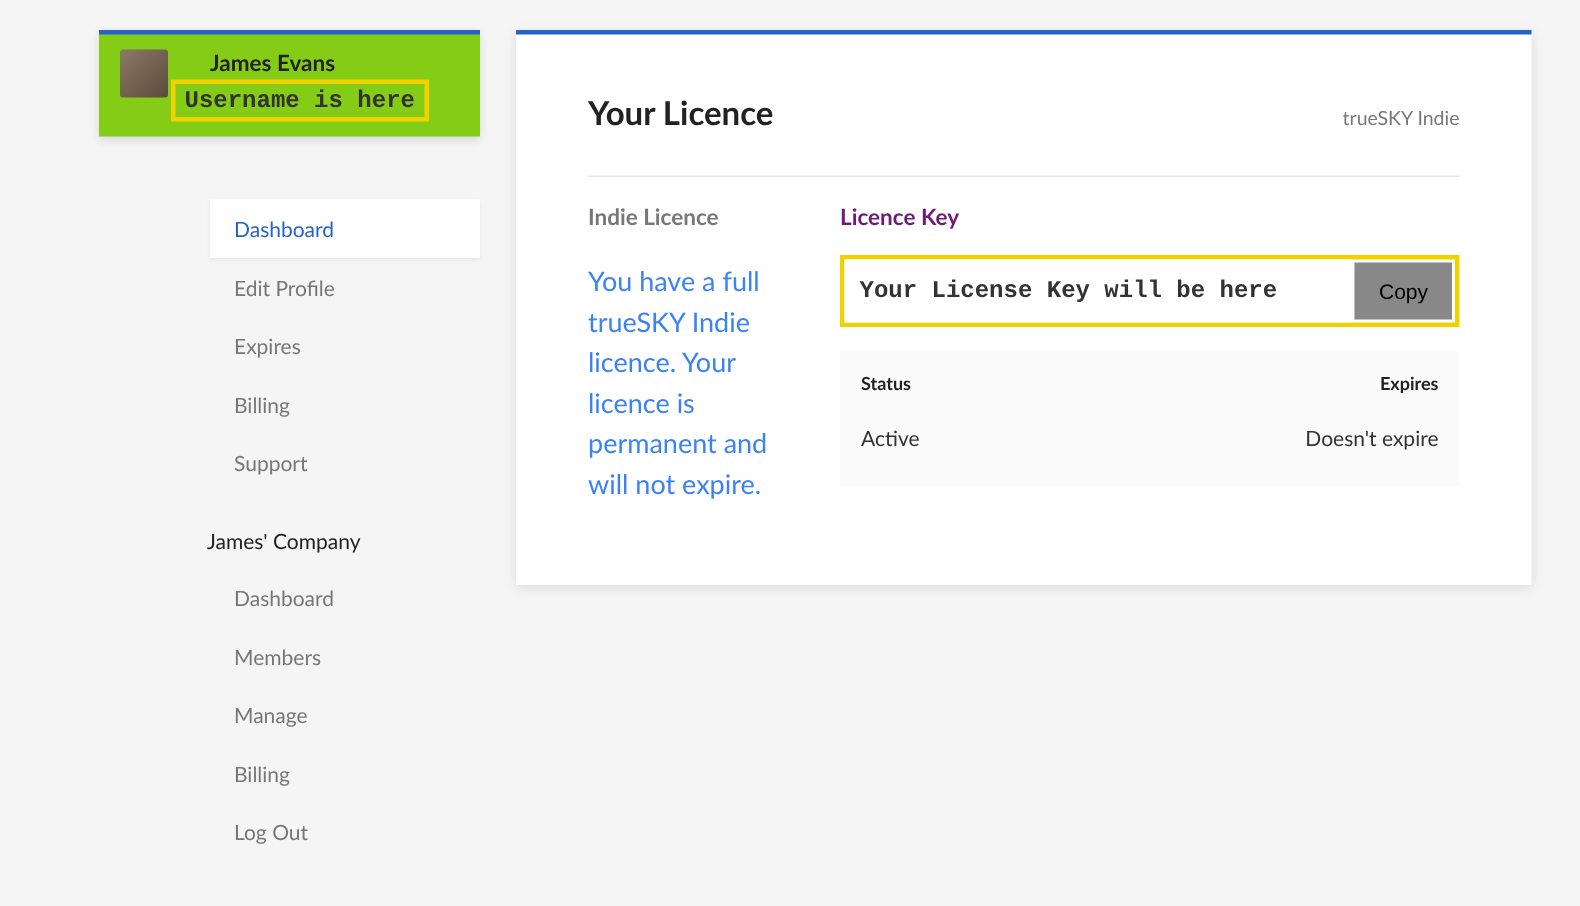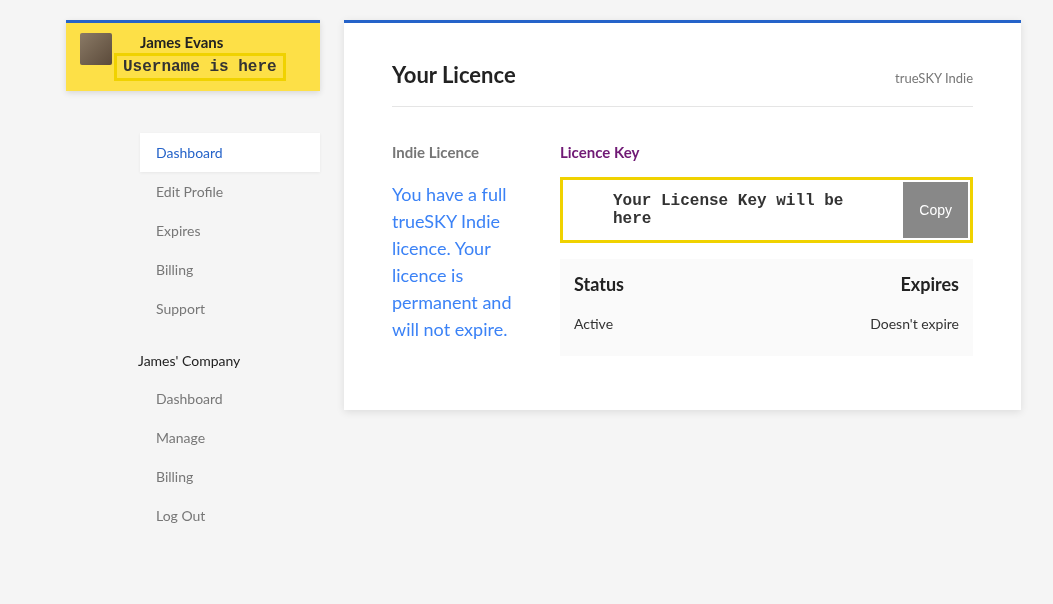--- a/index.html
+++ b/index.html
@@ -9,21 +9,21 @@
       width: 1053px;
       height: 604px;
       overflow: hidden;
       color: #333;
     }
     .container { display: flex; gap: 24px; padding-top: 20px; }
     .left-col { width: 320px; padding-left: 66px; }
     .right-col { flex: 1; padding-right: 32px; }
 
     .user-card {
-      background: #fde047;
+      background: #84cc16;
       border-top: 3px solid #2563c9;
       box-shadow: 0 2px 6px rgba(0,0,0,0.12);
       padding: 10px 12px 10px 14px;
       margin-bottom: 42px;
       display: flex;
       align-items: flex-start;
       gap: 10px;
     }
     .avatar {
       width: 32px; height: 32px;
@@ -69,70 +69,69 @@
       border-top: 3px solid #2563c9;
       box-shadow: 0 2px 8px rgba(0,0,0,0.1);
       padding: 38px 48px 54px 48px;
       min-height: 330px;
     }
     .main-header {
       display: flex;
       justify-content: space-between;
       align-items: baseline;
       border-bottom: 1px solid #e5e5e5;
-      padding-bottom: 18px;
-      margin-bottom: 36px;
+      padding-bottom: 29px;
+      margin-bottom: 18px;
     }
     .main-title { font-size: 22px; font-weight: 700; color: #222; }
     .main-subtitle { font-size: 13px; color: #777; }
 
     .licence-row { display: flex; gap: 28px; }
     .licence-left { width: 140px; flex-shrink:0; }
     .licence-left h4 { font-size: 15px; font-weight: 700; color: #777; margin-bottom: 20px; }
     .licence-left p { font-size: 18px; color: #3b82f6; line-height: 1.5; }
     .licence-right { flex: 1; }
     .licence-right h4 { font-size: 15px; font-weight: 700; color: #701a75; margin-bottom: 16px; }
 
     .key-box {
       border: 3px solid #f0d200;
       display: flex;
       align-items: stretch;
       margin-bottom: 16px;
-      padding-left: 40px;
     }
     .key-value {
       flex: 1;
       font-family: "Courier New", monospace;
       font-size: 16px;
       font-weight: 700;
       padding: 12px 10px;
       background: #fff;
       display:flex;
       align-items:center;
     }
     .copy-btn {
       background: #888;
-      color: #ffffff;
+      color: #000000;
       border: none;
       padding: 0 16px;
       font-size: 14px;
       cursor: pointer;
       margin: 2px;
     }
 
     .status-table {
       background: #fafafa;
       padding: 4px 14px 14px 14px;
     }
     .status-header, .status-body {
       display: flex;
       justify-content: space-between;
       padding: 10px 0;
     }
-    .status-header span { font-weight: 700; font-size: 18px; color:#222; }
+    .status-header span { font-weight: 700; font-size: 12px; color:#222; }
     .status-body span { font-size: 14px; color:#333;text-align:center; }
   </style>
 </head>
 <body>
 
 <div class="container">
   <div class="left-col">
 
     <div class="user-card">
       <div class="avatar"></div>
@@ -145,20 +144,21 @@
     <div class="nav-section">
       <div class="nav-item active">Dashboard</div>
       <div class="nav-item">Edit Profile</div>
       <div class="nav-item">Expires</div>
       <div class="nav-item">Billing</div>
       <div class="nav-item">Support</div>
 
       <div class="nav-header">James' Company</div>
 
       <div class="nav-item">Dashboard</div>
+      <div class="nav-item">Members</div>
       <div class="nav-item">Manage</div>
       <div class="nav-item">Billing</div>
       <div class="nav-item">Log Out</div>
     </div>
   </div>
 
   <div class="right-col">
     <div class="main-card">
       <div class="main-header">
         <div class="main-title">Your Licence</div>

